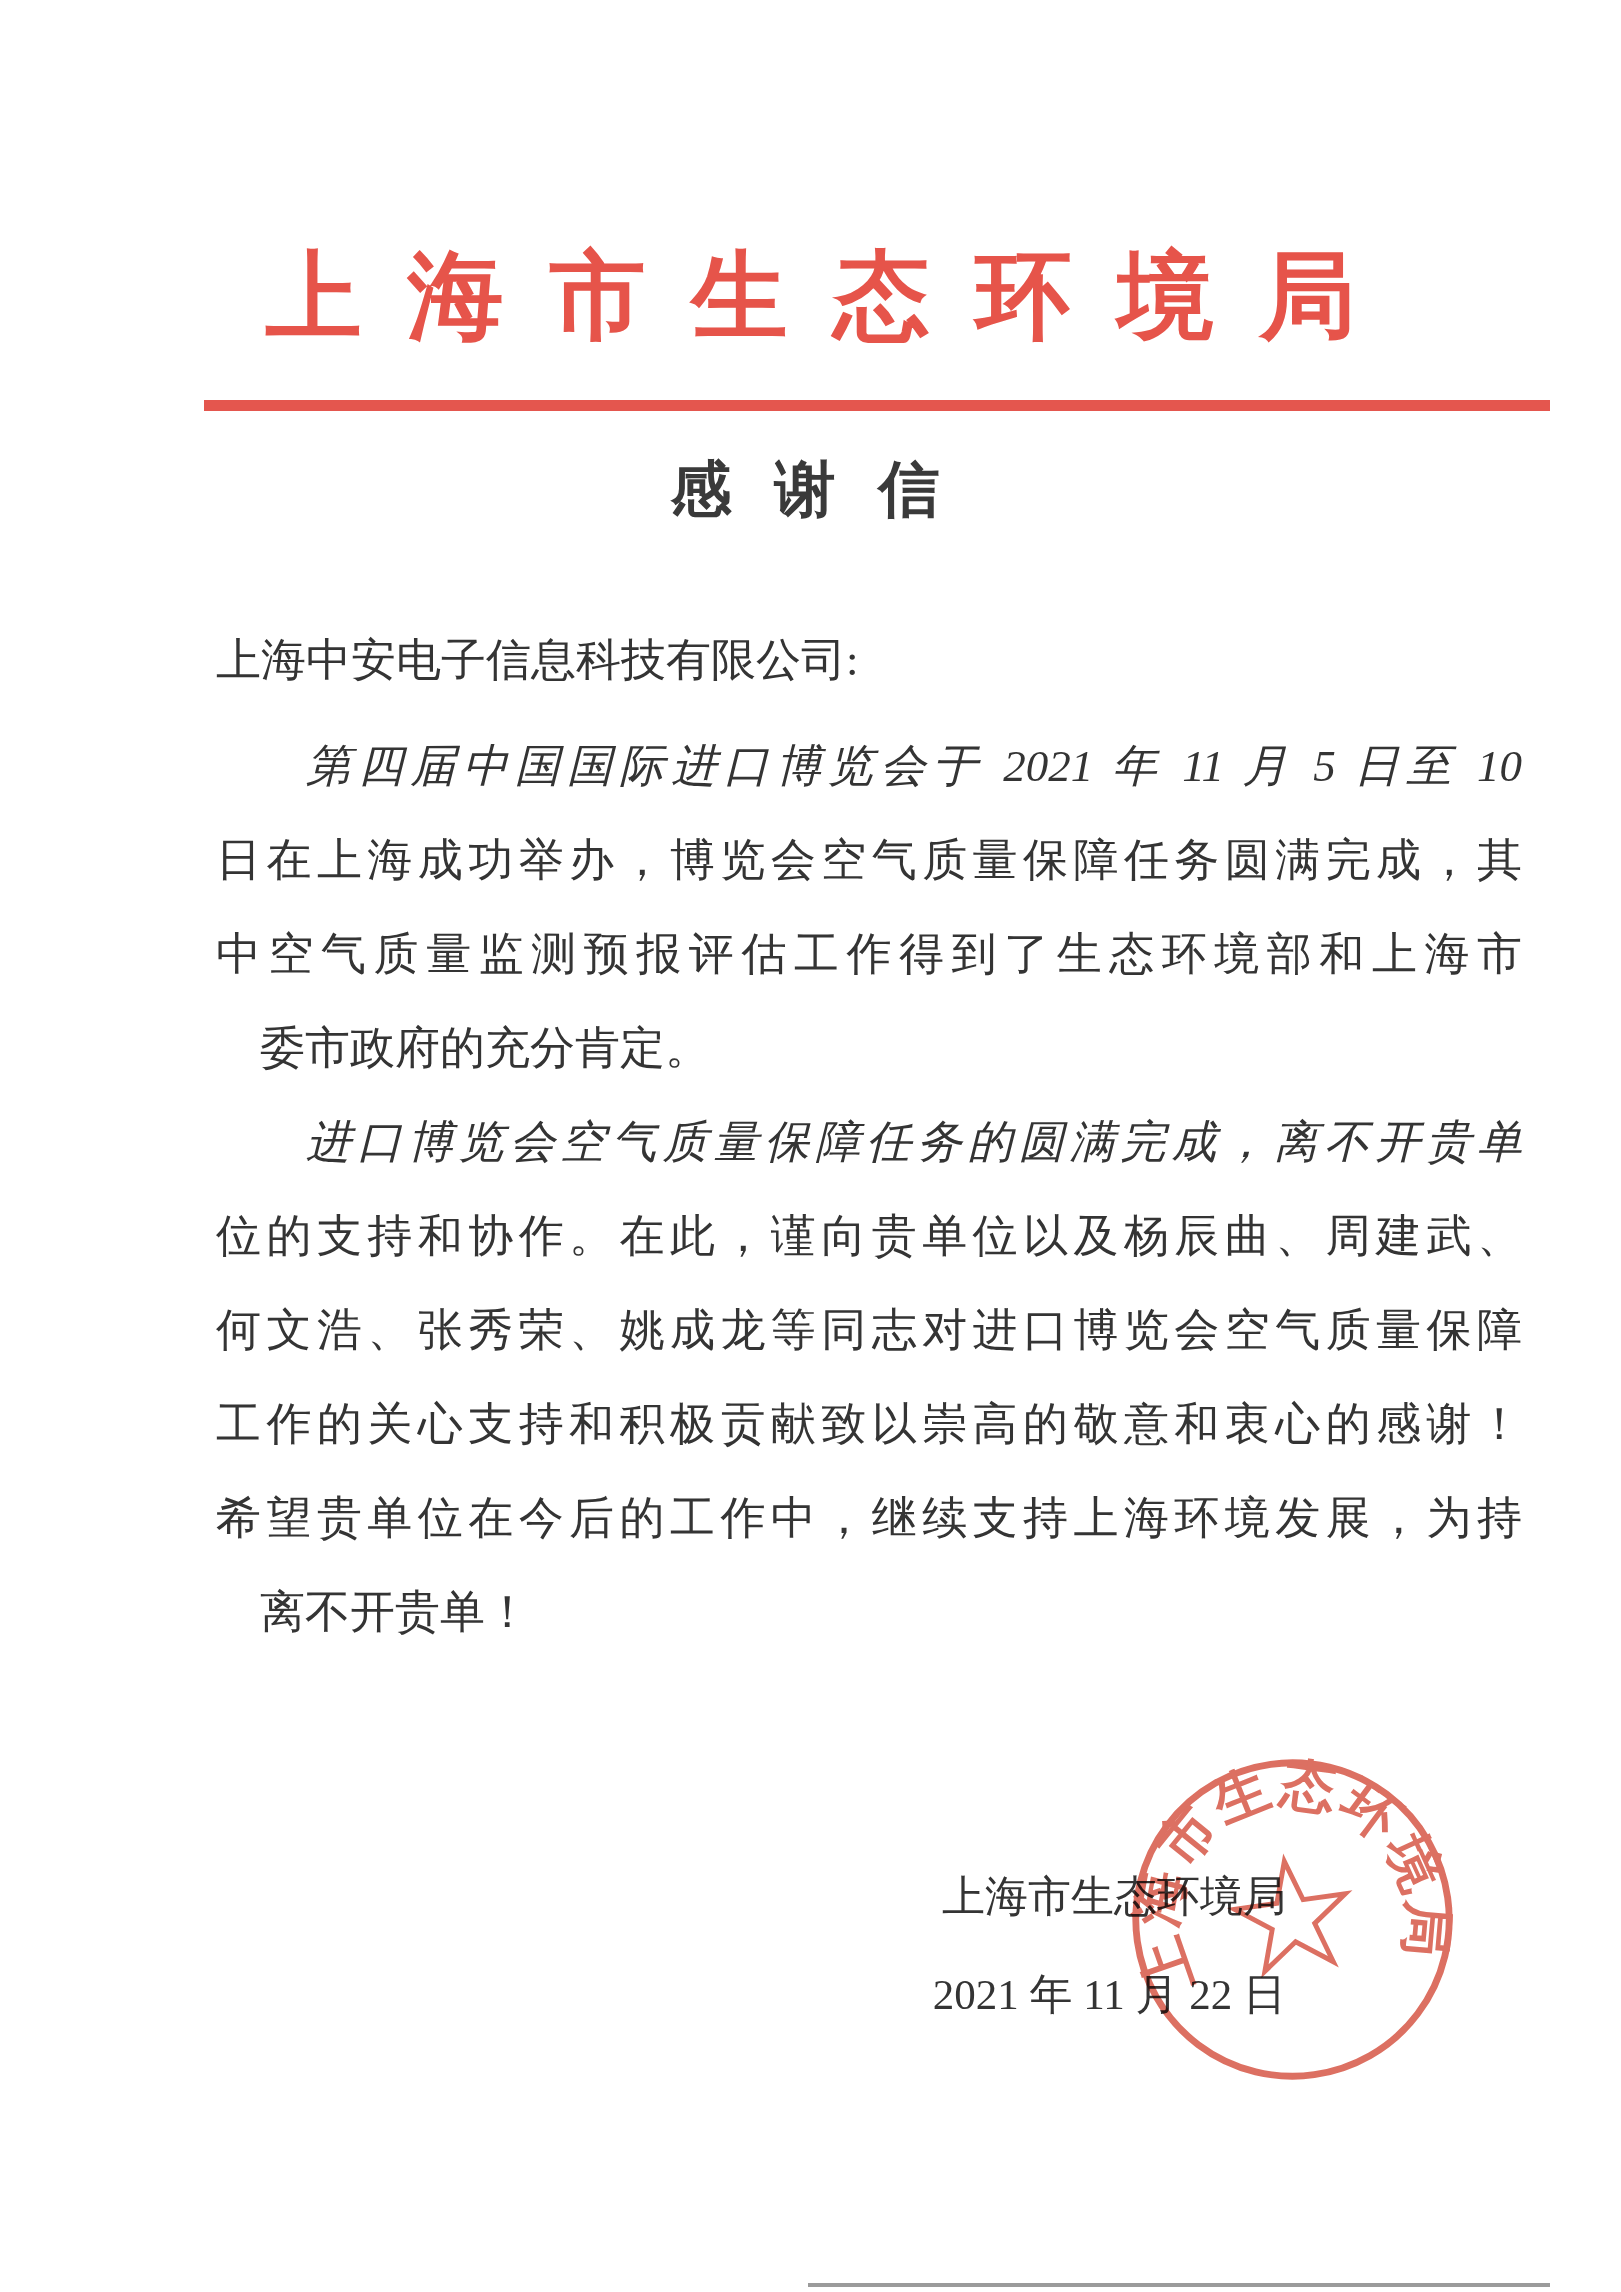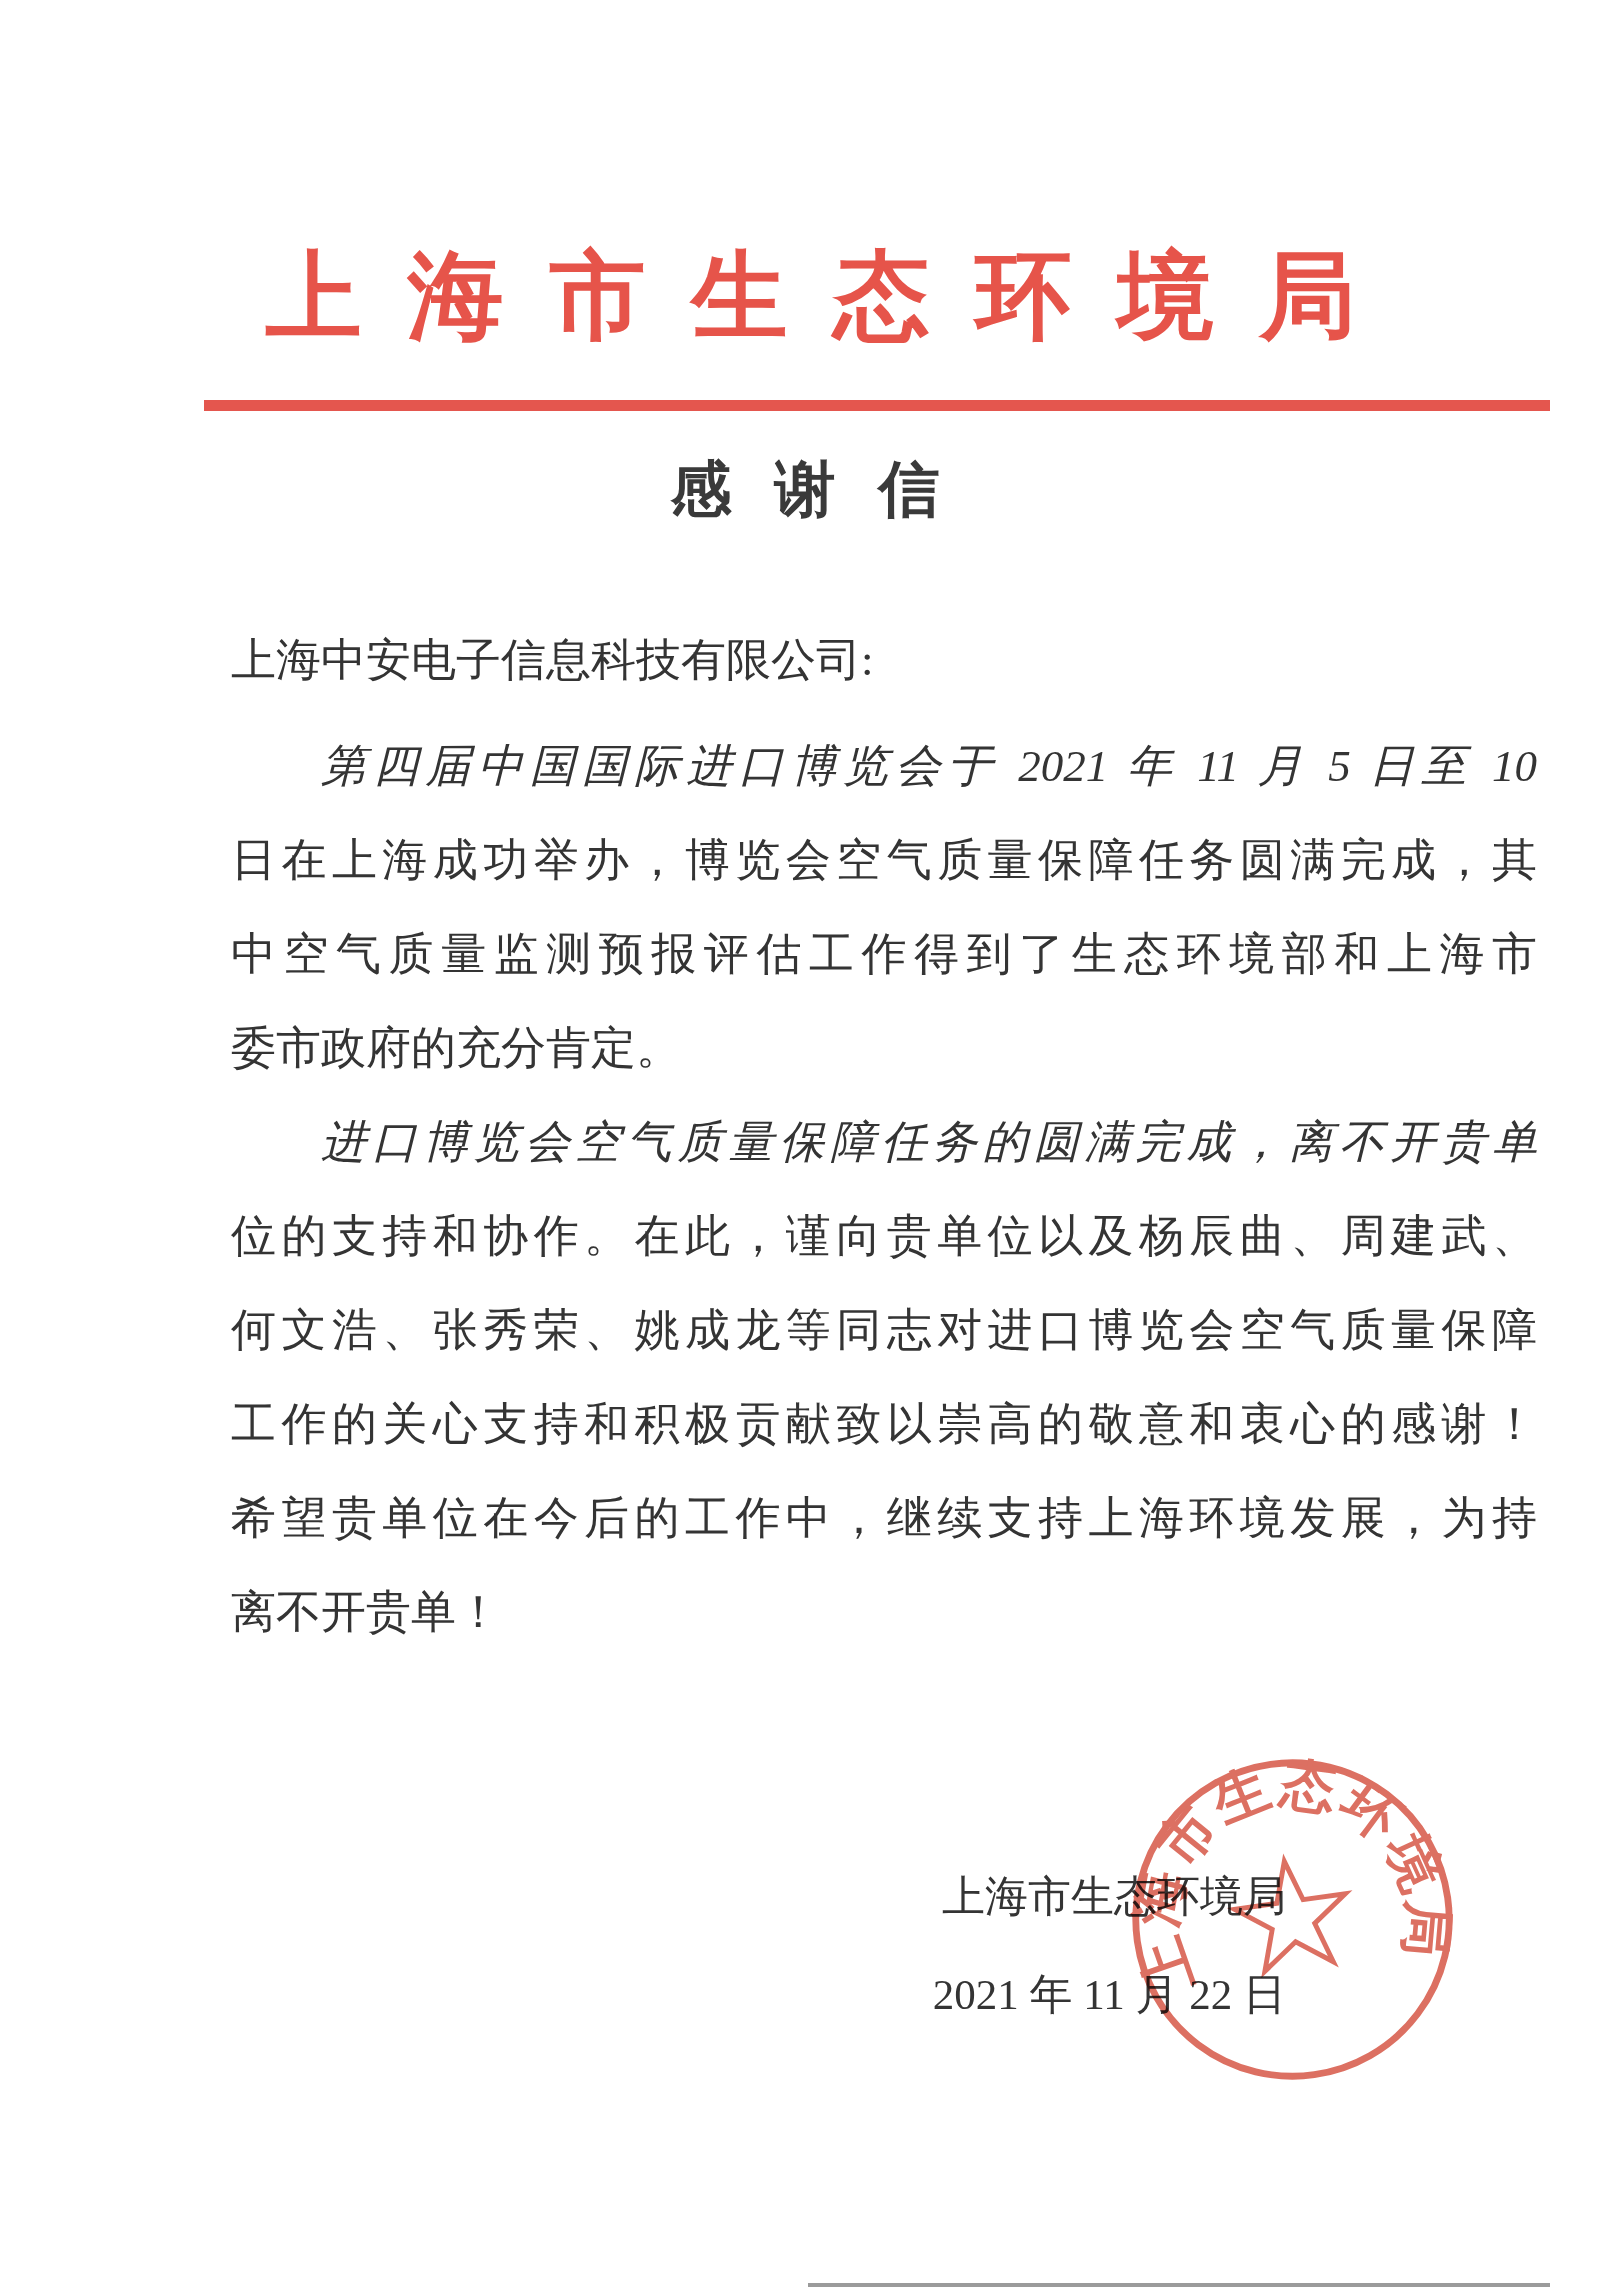--- a/index.html
+++ b/index.html
@@ -35,36 +35,36 @@
     box-sizing:border-box;
     text-align:center;
     font-size:61px; font-weight:700;
     letter-spacing:43px; padding-left:32px;
     color:#3a3a3a;
     white-space:nowrap;
   }
 
   
   .body-block {
-    position:absolute; left:160px; top:613px; width:1306px;
+    position:absolute; left:145px; top:613px; width:1306px;
     font-size:45px; color:#343434;
   }
   .addressee {
     height:94px; line-height:94px;
     margin-bottom:11.8px;
     text-align:left;
   }
   .line {
     height:94px; line-height:94px;
     text-align:justify;
     -moz-text-align-last:justify;
     text-align-last:justify;
   }
   .line.indent { text-indent:90px;font-style:italic; }
-  .line.plain  { text-align:center; text-align-last:left; -moz-text-align-last:left; }
+  .line.plain  { text-align:center; text-align-last:left;margin-left:44px; -moz-text-align-last:left; }
 
   
   .sig-block {
     position:absolute; top:1850px; right:264px;
     text-align:right;
     font-size:43px; color:#343434;
   }
   .sig-line  { height:94px; line-height:94px; }
   .date-line { height:94px; line-height:94px; margin-top:3.9px; }
 

